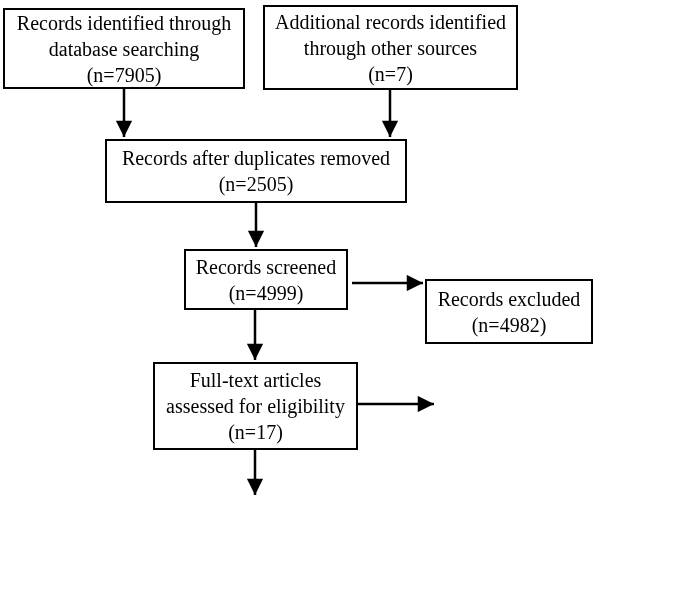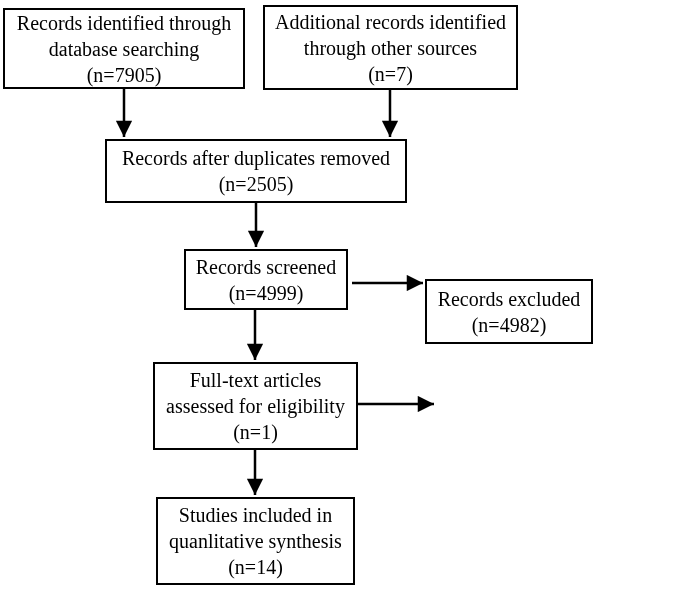--- a/index.html
+++ b/index.html
@@ -75,20 +75,17 @@
 (n=2505)</div>
 
   <div class="box" style="left:173px; top:249px; width:164px; height:61px;margin-left:11px;">Records screened
 (n=4999)</div>
 
   <div class="box" style="left:425px; top:251px; width:168px; height:65px;margin-top:28px;">Records excluded
 (n=4982)</div>
 
   <div class="box" style="left:153px; top:362px; width:205px; height:88px;">Full-text articles
 assessed for eligibility
-(n=1)</div>
+(n=17)</div>
 
 
-  <div class="box" style="left:156px; top:497px; width:199px; height:88px;">Studies included in
-quanlitative synthesis
-(n=14)</div>
 
 </div>
 
 </body></html>

